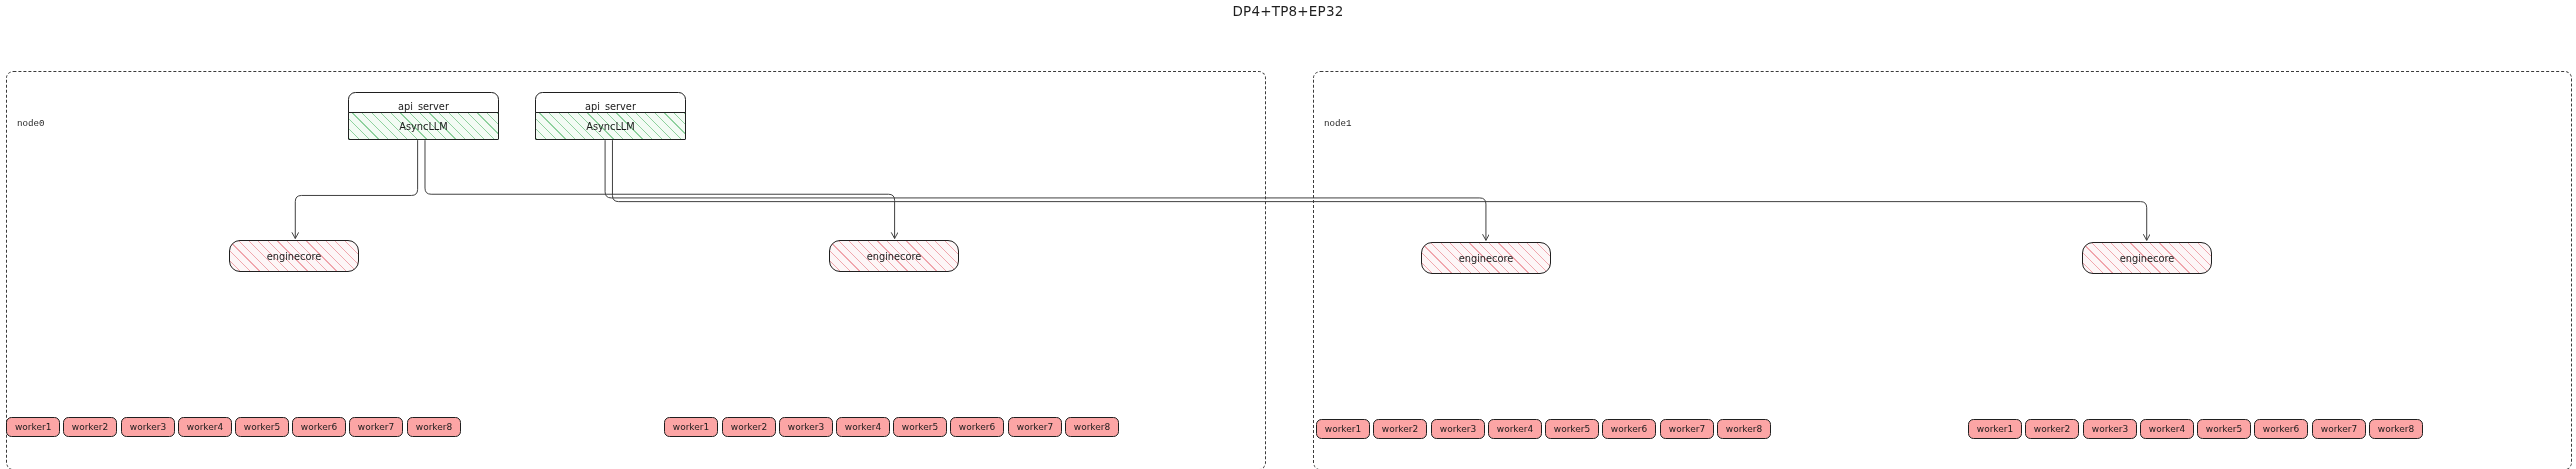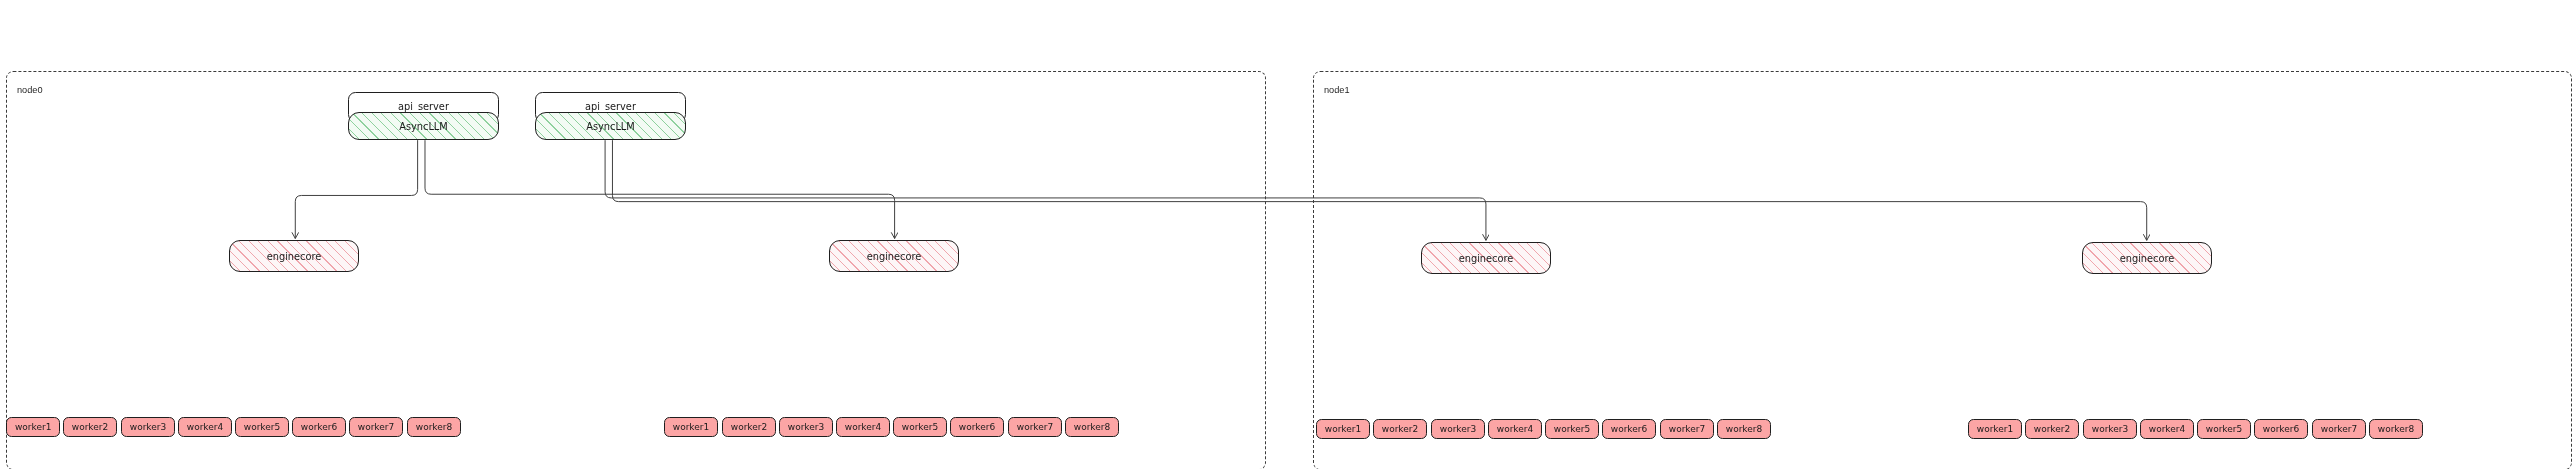--- a/index.html
+++ b/index.html
@@ -9,34 +9,35 @@
   .title{
     position:absolute;left:0;top:0;width:2576px;text-align:center;
     font-size:13.5px;font-weight:400;color:#1f1f1f;letter-spacing:0.2px;
     font-family:"DejaVu Sans",sans-serif;
   }
 
   .cluster{
     position:absolute;border:1.4px dashed #3b3b3b;border-radius:7.4px;background:transparent;
   }
   .cluster-label{
-    position:absolute;font-size:9.2px;color:#1f1f1f;font-family:Liberation Sans, sans-serif;
+    position:absolute;font-size:9.2px;color:#1f1f1f;font-family:Liberation Mono, monospace;
     white-space:nowrap;
+    margin-top:33px;
   }
 
   .node{
     position:absolute;box-sizing:border-box;
     border:1.4px solid #1f1f1f;border-radius:6.2px;background:#ffffff;
     display:flex;align-items:center;justify-content:center;
     font-size:9.8px;color:#1a1a1a;white-space:nowrap;
     font-family:"DejaVu Sans",sans-serif;
   }
   .node.api{border-radius:7.4px;margin-top:12px;}
   .node.async{
-    border-radius:11px;
+    border-radius:1px;
     background-color:#f3fbf4;
     background-image:repeating-linear-gradient(45deg,
       #8fd19e 0 0.9px, transparent 0.9px 6.8px);
   }
   .node.core{
     border-radius:11px;
     background-color:#fdf6f7;
     background-image:repeating-linear-gradient(45deg,
       #f0a6ad 0 0.9px, transparent 0.9px 6.8px);
   }
@@ -46,20 +47,21 @@
   }
 
   svg.edges{position:absolute;left:0;top:0;width:2576px;height:469px;pointer-events:none;}
   svg.edges path{fill:none;stroke:#3d3d3d;stroke-width:1.6px;}
 </style>
 </head>
 <body>
 
 <div id="stage">
 
+  <div class="title" style="top:2.5px;">DP4+TP8+EP32</div>
 
   <svg class="edges" viewBox="0 0 4188 763">
     <defs>
       <marker id="arrowhead" markerWidth="14" markerHeight="14" refX="11" refY="5.5" orient="auto" markerUnits="userSpaceOnUse">
         <path d="M 1 0 L 11 5.5 L 1 11" fill="none" stroke="#3d3d3d" stroke-width="1.4"></path>
       </marker>
     </defs>
     <g id="edge-group">
         <path d="M 678 228 L 678 308 Q 678 318 668 318 L 489 318 Q 479 318 479 328 L 479 388" marker-end="url(#arrowhead)"></path>
         <path d="M 690 228 L 690 306 Q 690 316 700 316 L 1444 316 Q 1454 316 1454 326 L 1454 388" marker-end="url(#arrowhead)"></path>

